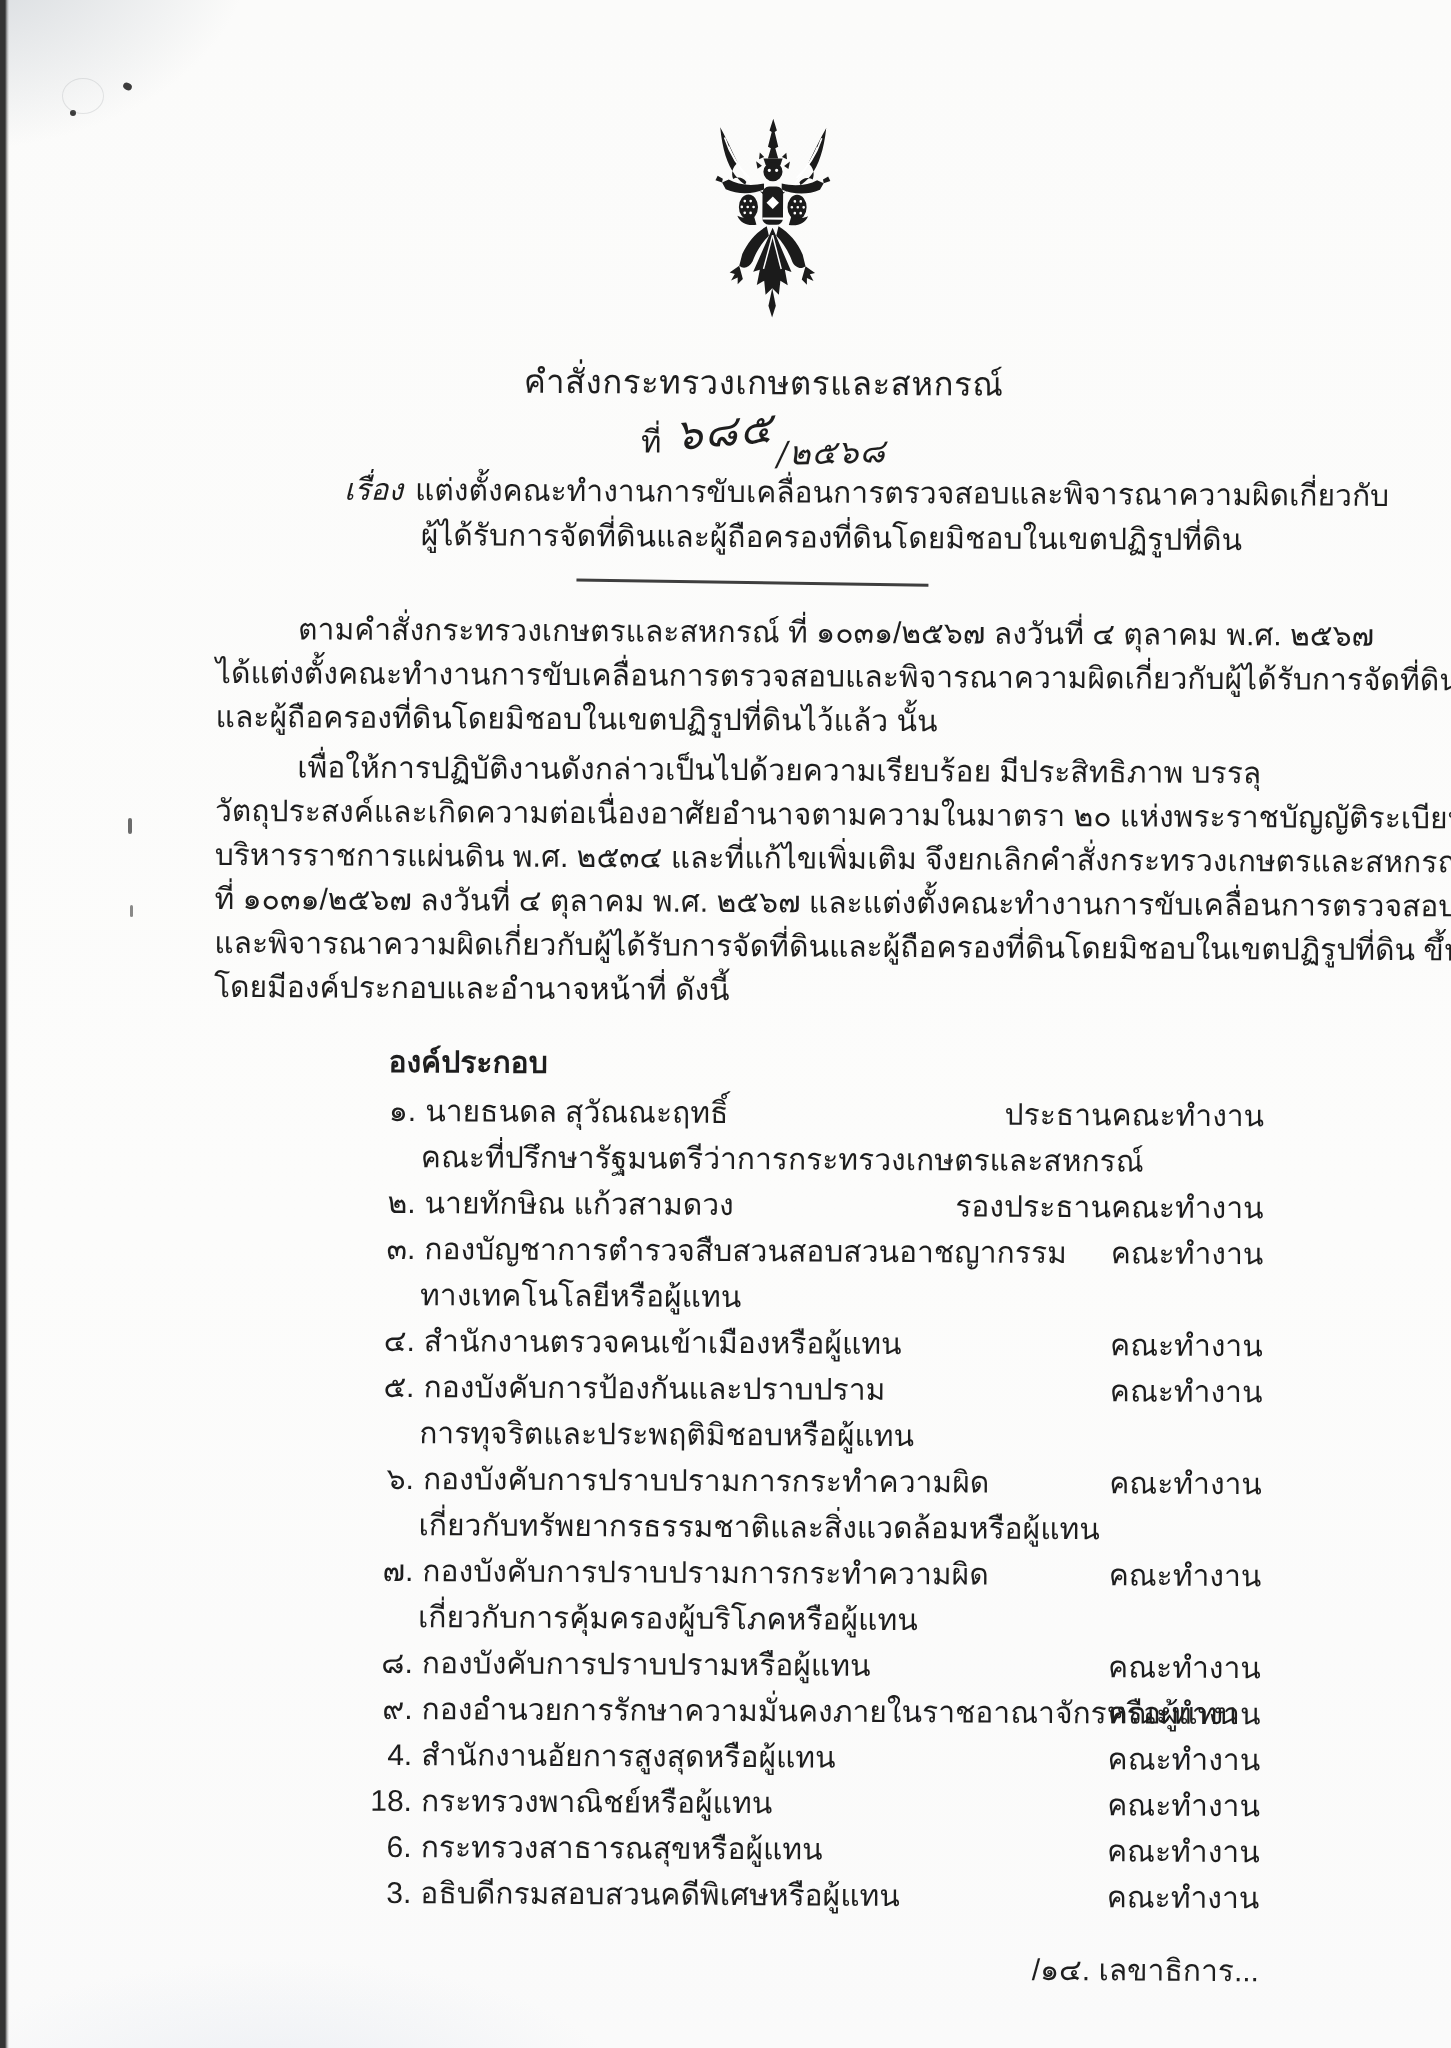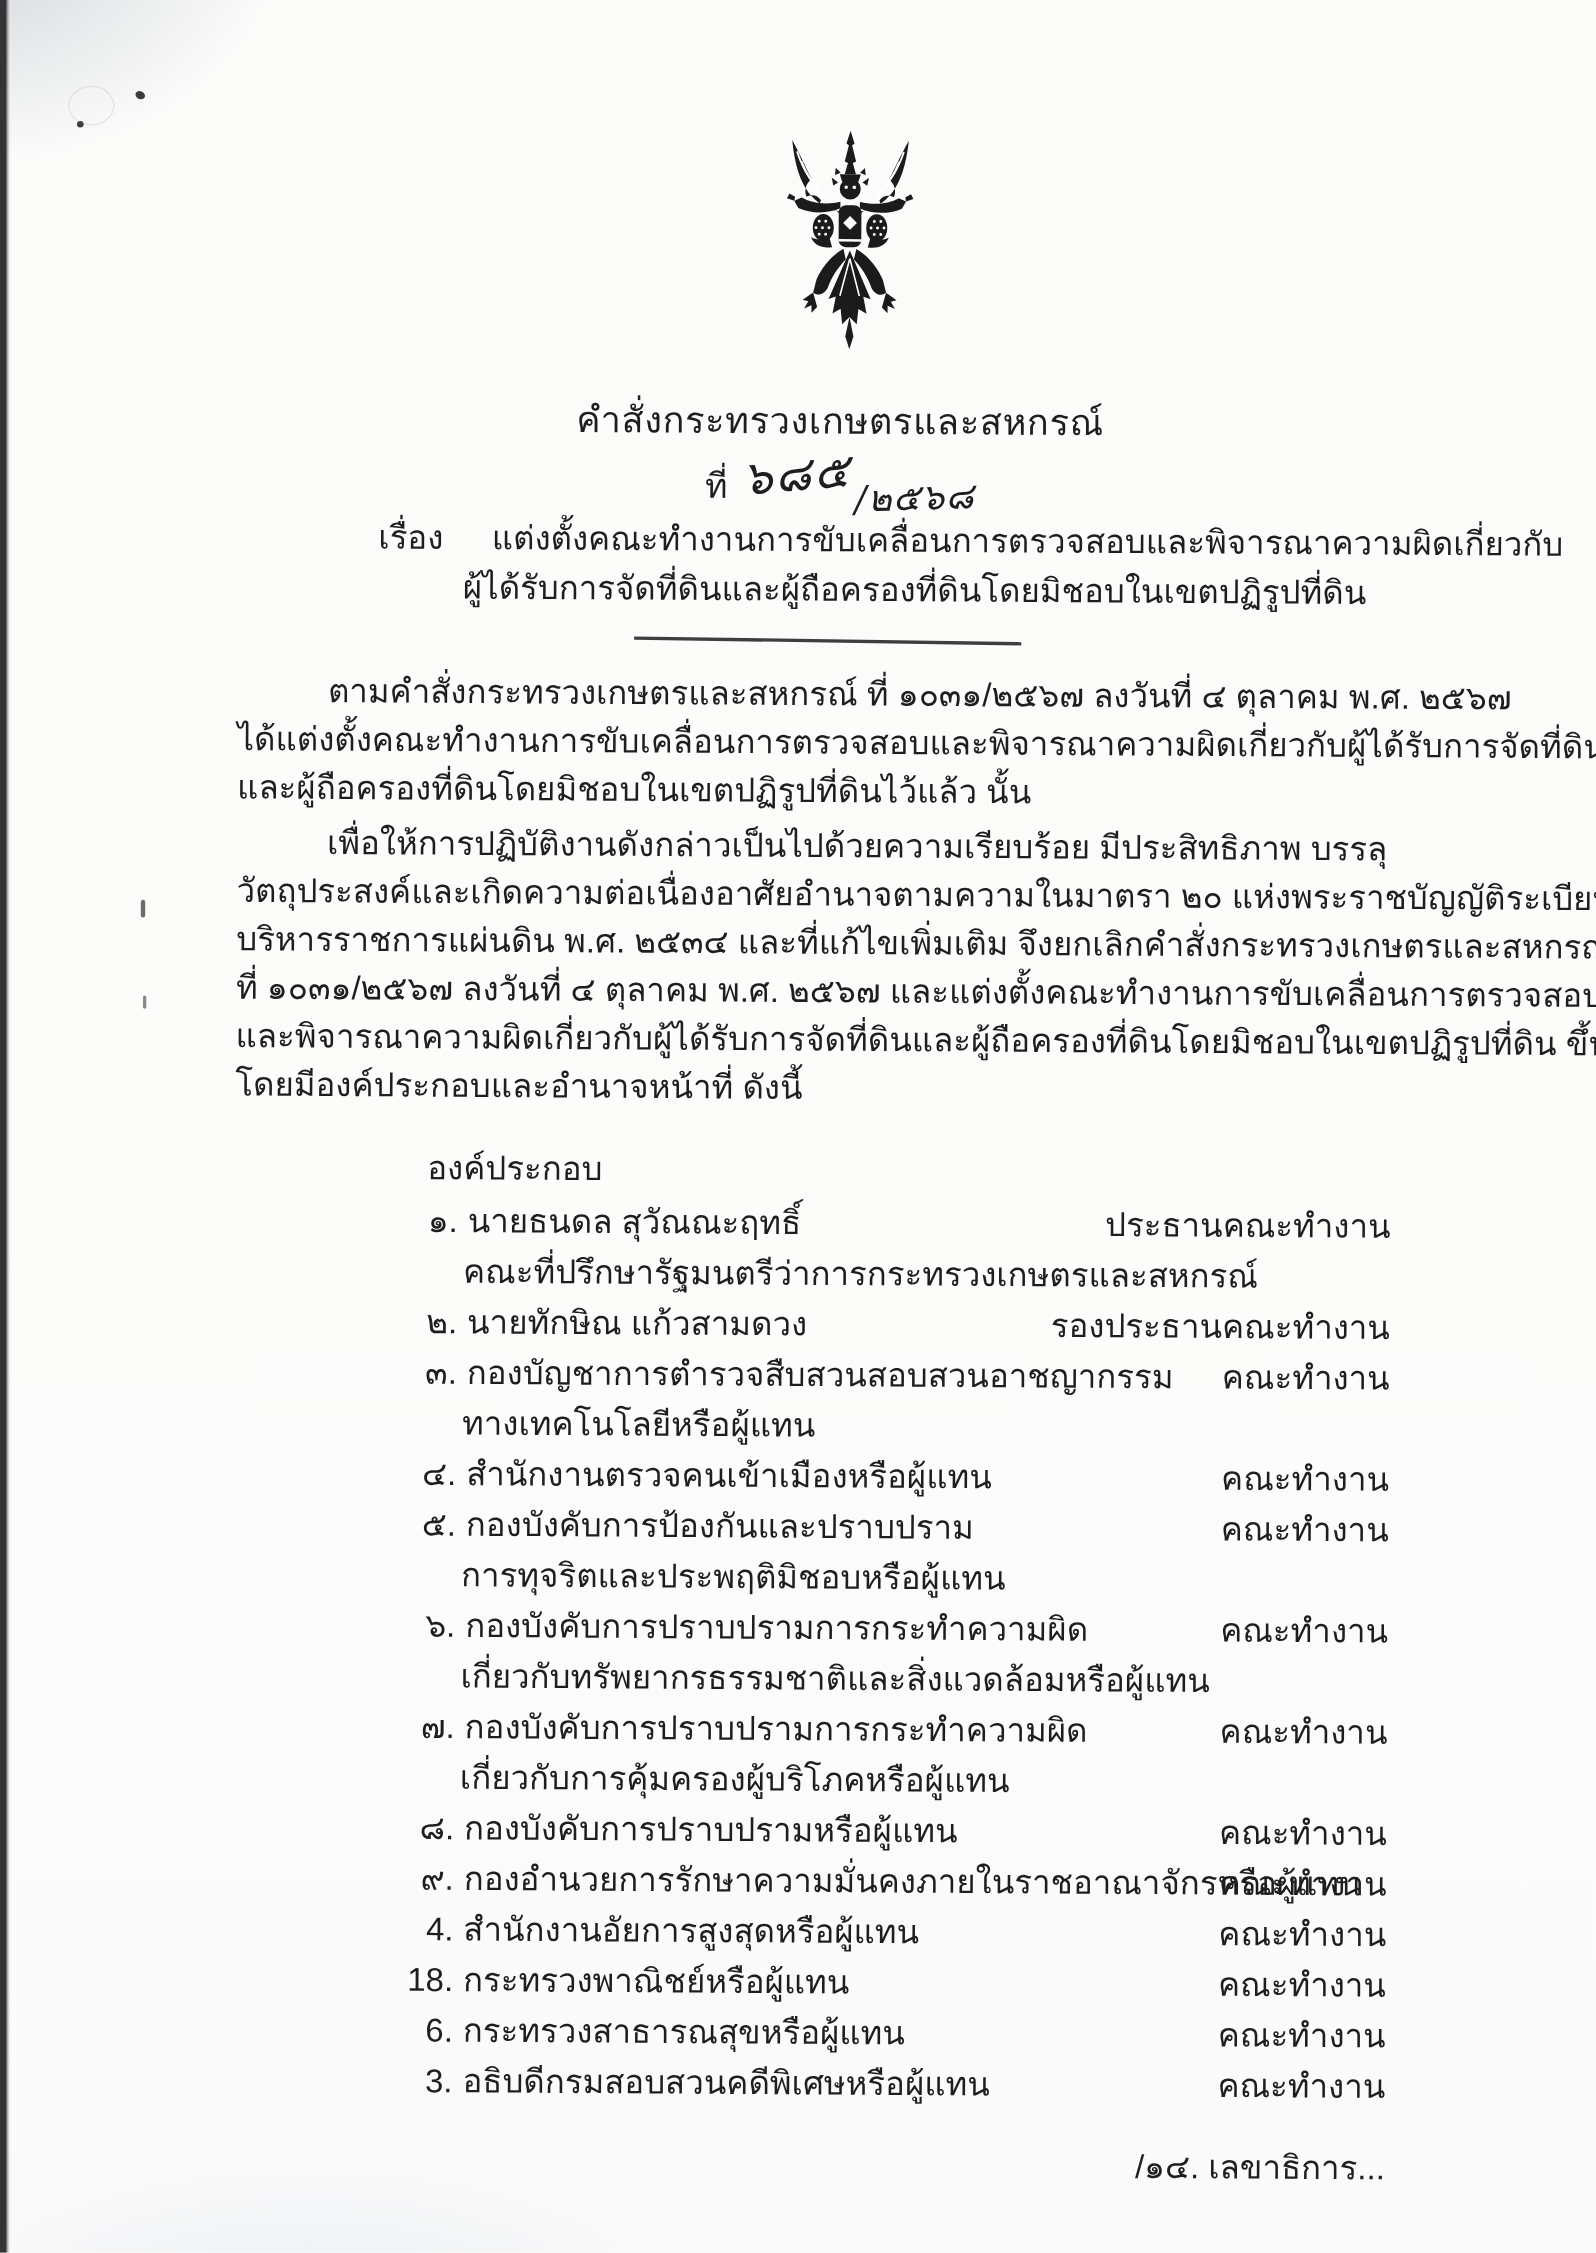--- a/index.html
+++ b/index.html
@@ -32,31 +32,31 @@
   .center-band{position:absolute;left:215px;width:1092px;text-align:center;}
   .doc-title{top:356px;font-size:33px;letter-spacing:.5px;}
   .doc-no{top:404px;font-size:31px;}
   .hand{font-family:"DejaVu Serif","Liberation Serif",serif;font-style:italic;display:inline-block;}
   .hand-num{font-size:43px;transform:rotate(-5deg) translateY(-7px);margin:0 2px 0 14px;letter-spacing:2px;}
   .hand-year{font-size:33px;transform:rotate(-2deg) translateY(10px);letter-spacing:1px;}
 
   .abs{position:absolute;}
   .fs30{font-size:30px;line-height:44px;}
   .subject-l1{left:342px;top:470px;}
-  .subject-label{margin-right:44px;}
+  .subject-label{margin-right:12px;font-style:italic;}
   .subject-l2{left:419px;top:515px;}
   .divider{left:575px;top:581px;width:352px;height:3px;background:#3e3e3e;transform:rotate(.5deg);}
 
   .para{left:215px;width:1095px;}
   .p1{top:610px;}
   .p2{top:748px;}
   .para .first{padding-left:82px;}
   .pline{white-space:nowrap;}
 
-  .sec-head{left:390px;top:1040px;font-size:30px;font-weight:400;}
+  .sec-head{left:390px;top:1040px;font-size:30px;font-weight:700;}
 
   .clist{left:318px;top:1090px;width:948px;font-size:30px;line-height:46px;}
   .crow{position:relative;}
   .num{display:inline-block;min-width:100px;text-align:right;padding-right:9px;box-sizing:content-box;}
   .role{position:absolute;top:0;right:0;}
   .cont{padding-left:105px;white-space:nowrap;}
   .l1{white-space:nowrap;}
 
   .footer-note{right:185px;top:1944px;font-size:30px;}
 </style>

